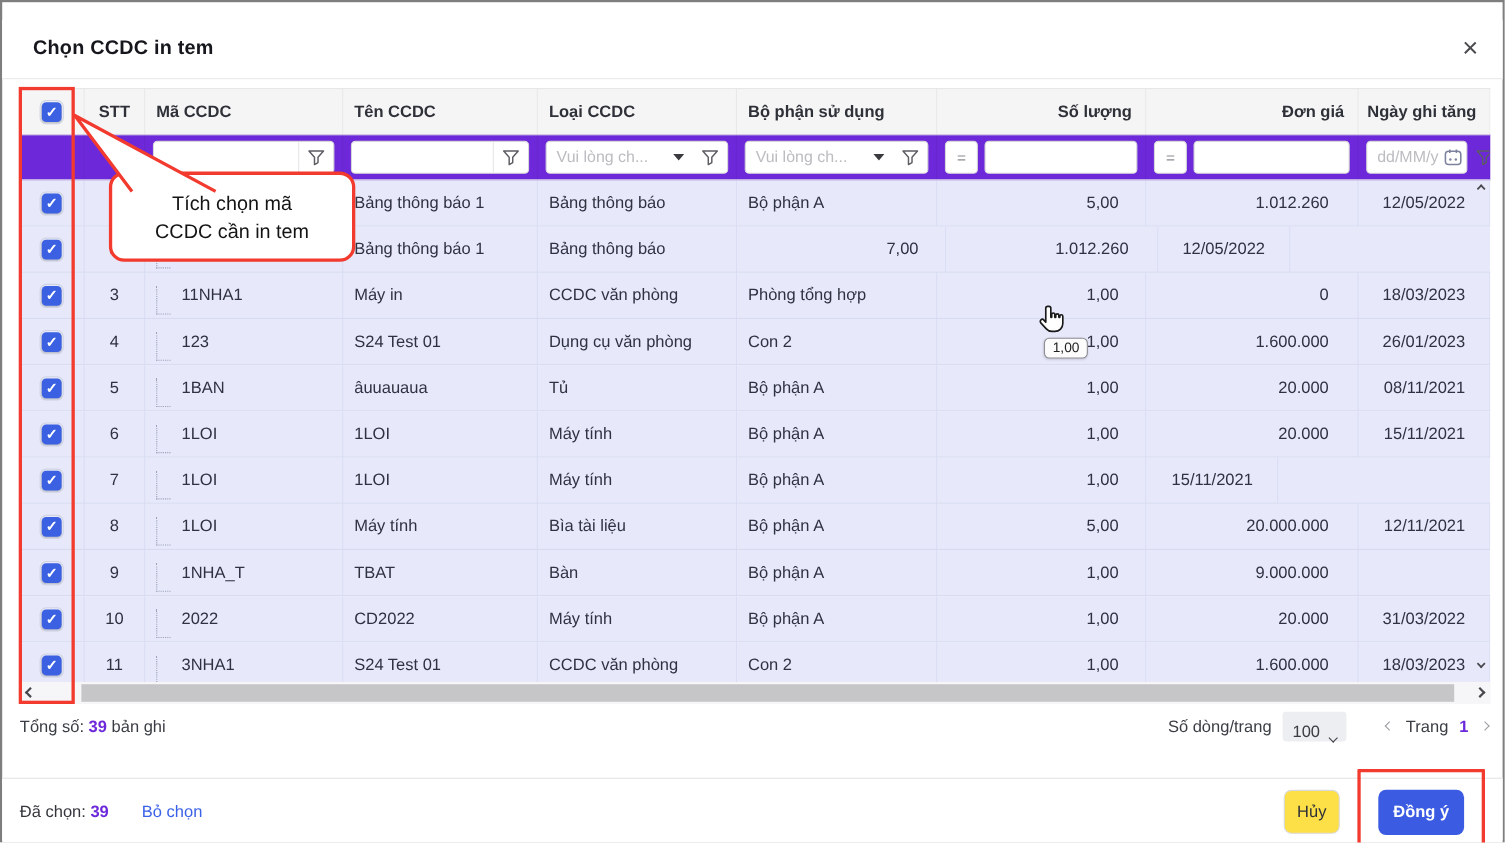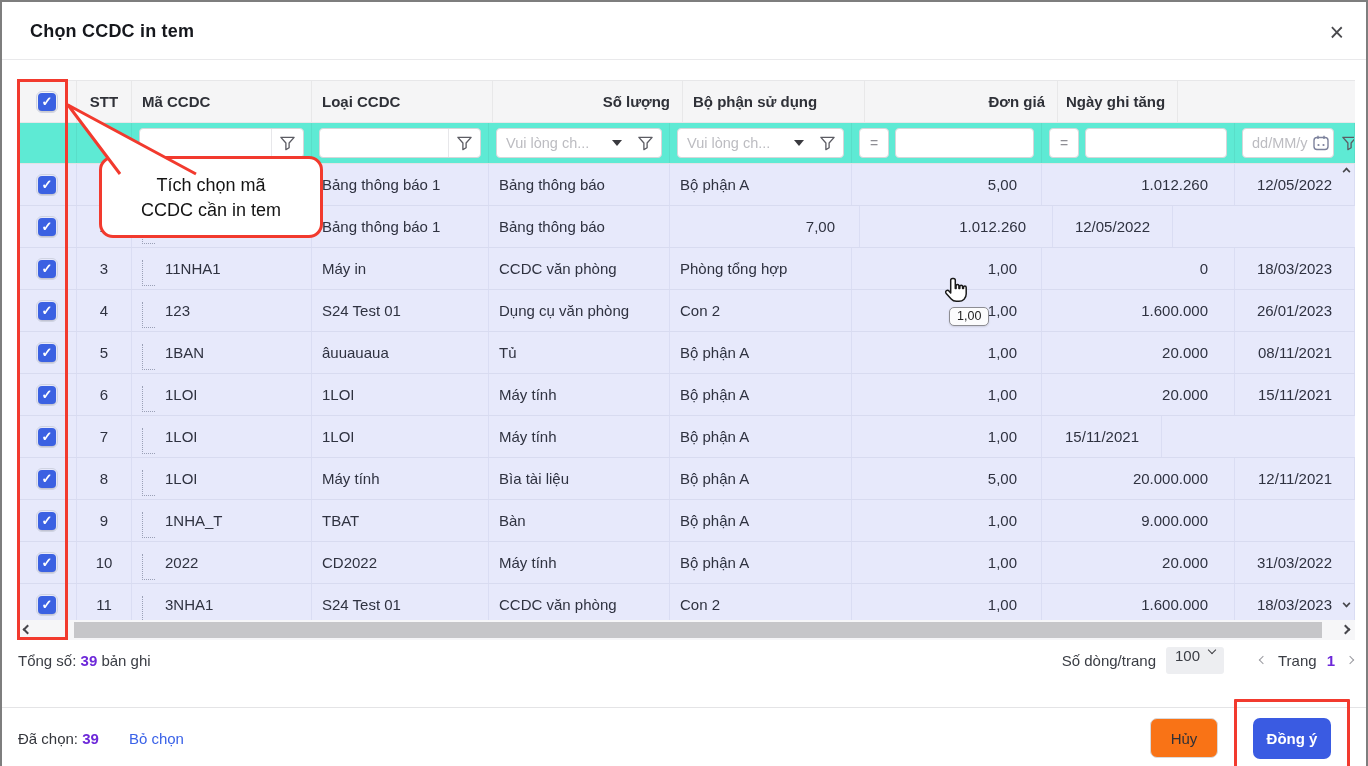--- a/index.html
+++ b/index.html
@@ -1,29 +1,29 @@
 <!DOCTYPE html>
 <html><head>
 <meta charset="utf-8">
 <style>
   * { box-sizing: border-box; margin: 0; padding: 0; }
   html,body { width:1368px; height:766px; }
   body { font-family:"Liberation Sans", sans-serif; position:relative; background:#fff; overflow:hidden; }
   .dialog { position:absolute; inset:0; background:#fff; border:2px solid #7e7e7e; }
 
   
-  .titlebar { position:absolute; left:0; top:4px; width:100%; height:54px; border-bottom:1px solid #e9e9eb; background:#fff; }
+  .titlebar { position:absolute; left:0; top:16px; width:100%; height:54px; border-bottom:1px solid #e9e9eb; background:#fff; }
   .title { position:absolute; left:28px; top:15px; font-size:18px; font-weight:bold; color:#15171c; letter-spacing:.2px; }
   .close { position:absolute; right:22px; top:11px; font-size:25px; color:#4a4a4e; cursor:pointer; line-height:30px; }
 
   
   .table { position:absolute; left:16px; top:78px; width:1337px; overflow:hidden; }
   .hrow, .frow, .drow { display:flex; width:1337px; }
   .hrow { height:42px; background:#f5f5f6; border-top:1px solid #e7e7e9; }
-  .frow { height:42px; background:#5eead4; border-top:1px solid #e7e7e9; border-bottom:1px solid #e2e2e5; }
+  .frow { height:42px; background:#6d28d9; border-top:1px solid #e7e7e9; border-bottom:1px solid #e2e2e5; }
   .tbody { height:456px; overflow:hidden; }
   .drow { height:42px; background:#e7e9fb; border-bottom:1px solid #d8dbf0; }
   .c { display:flex; align-items:center; border-right:1px solid rgba(60,70,140,0.07); padding:0 10px; overflow:hidden; }
   .hrow .c { font-weight:bold; color:#2f3138; font-size:15px; border-right:1px solid rgba(0,0,0,0.05); }
   .frow .c { padding:0 7px; border-right:1px solid rgba(0,0,0,0.05); }
   .drow .c { color:#2f3240; font-size:15px; }
   .col-check { width:59px; justify-content:center; }
   .col-stt { width:55px; justify-content:center; }
   .col-ma { width:180px; }
   .col-ten { width:177px; }
@@ -63,31 +63,31 @@
   .chev.down { transform:rotate(-45deg); }
   .hs-left { position:absolute; left:6px; top:6px; }
   .hs-right { position:absolute; right:6px; top:6px; }
   .vs-up { position:absolute; left:1341px; top:166px; transform:rotate(135deg) scale(.8); }
   .vs-down { position:absolute; left:1341px; top:598px; transform:rotate(-45deg) scale(.8); }
 
   
   .pagebar { position:absolute; left:16px; top:642px; width:1337px; height:32px; display:flex; align-items:center; justify-content:space-between; font-size:15px; color:#3a3d44; }
   .pg-right { display:flex; align-items:center; gap:10px; }
   .bold { font-weight:bold; color:#6d28d9; }
-  .pp-select { background:#edeef1; border-radius:3px; height:27px; padding:0 9px; display:flex; align-items:flex-start; gap:9px; cursor:pointer; }
+  .pp-select { background:#edeef1; border-radius:3px; height:27px; padding:0 9px; display:flex; align-items:flex-end; gap:9px; cursor:pointer; }
   .pp-select .chev { width:6px; height:6px; border-color:#3f3f44; border-width:1.5px; }
   .pg-arrow { color:#9a9aa0; display:inline-flex; padding:0 2px; cursor:pointer; }
   .pg-arrow .chev { border-color:#9a9aa0; border-width:1.5px; width:6px; height:6px; }
   .pg-gap { width:14px; }
 
   
   .footer { position:absolute; left:0; top:705px; width:100%; height:61px; border-top:1px solid #e4e4e6; display:flex; align-items:center; padding:0 16px; font-size:15px; color:#34363c; background:#fff; }
   .deselect { color:#3a62e8; margin-left:30px; cursor:pointer; }
   .ft-right { margin-left:auto; display:flex; align-items:center; gap:16px; }
-  .btn-cancel { width:68px; height:40px; background:#f97316; border:1px solid #d9d9dc; border-radius:7px; font-size:15px; color:#2f3138; display:flex; align-items:center; justify-content:center; cursor:pointer; font-family:inherit; }
+  .btn-cancel { width:51px; height:40px; background:#fde047; border:1px solid #d9d9dc; border-radius:7px; font-size:15px; color:#2f3138; display:flex; align-items:center; justify-content:center; cursor:pointer; font-family:inherit; }
   .ok-annot { border:3px solid #f23a2e; padding:16px; border-radius:1px; }
   .btn-ok { width:78px; height:41px; background:#3a5be2; border:0; border-radius:7px; font-size:15px; font-weight:bold; color:#fff; display:flex; align-items:center; justify-content:center; cursor:pointer; font-family:inherit; }
 
   
   .red-col-rect { position:absolute; left:15px; top:77px; width:51px; height:561px; border:3px solid #f23a2e; pointer-events:none; z-index:25; }
   .bubble { position:absolute; left:97px; top:154px; width:224px; height:82px; background:#fff; border:3px solid #f23a2e; border-radius:14px; z-index:30; }
   .bubble-text { position:absolute; left:97px; top:156px; width:224px; height:80px; display:flex; flex-direction:column; align-items:center; justify-content:center; font-size:18px; color:#141414; line-height:25px; z-index:32; }
   .arrow-svg { position:absolute; left:0; top:0; width:1368px; height:766px; pointer-events:none; z-index:31; }
   .cursor-svg { position:absolute; left:941px; top:274px; z-index:40; }
   .cursor-tip { position:absolute; left:947px; top:305px; background:#fcfcfd; border:1px solid #8d8d93; border-radius:5px; padding:1px 7px 2px 7px; font-size:12.5px; color:#222; z-index:39; box-shadow:0 1px 2px rgba(0,0,0,.12); }
@@ -105,23 +105,24 @@
   <div class="table">
 
     <div class="hrow">
       <div class="c col-check">
         <span class="cbx">
             <span>✓</span>
           </span>
       </div>
       <div class="c col-stt">STT</div>
       <div class="c col-ma">Mã CCDC</div>
+      <div class="c col-ten">Tên CCDC</div>
       <div class="c col-loai">Loại CCDC</div>
+      <div class="c col-bophan">Bộ phận sử dụng</div>
       <div class="c col-soluong">Số lượng</div>
-      <div class="c col-bophan">Bộ phận sử dụng</div>
       <div class="c col-dongia">Đơn giá</div>
       <div class="c col-ngay">Ngày ghi tăng</div>
     </div>
 
     <div class="frow">
       <div class="c col-check"></div>
       <div class="c col-stt"></div>
       <div class="c col-ma">
         <div class="fbox">
           <input class="fin" style="">

